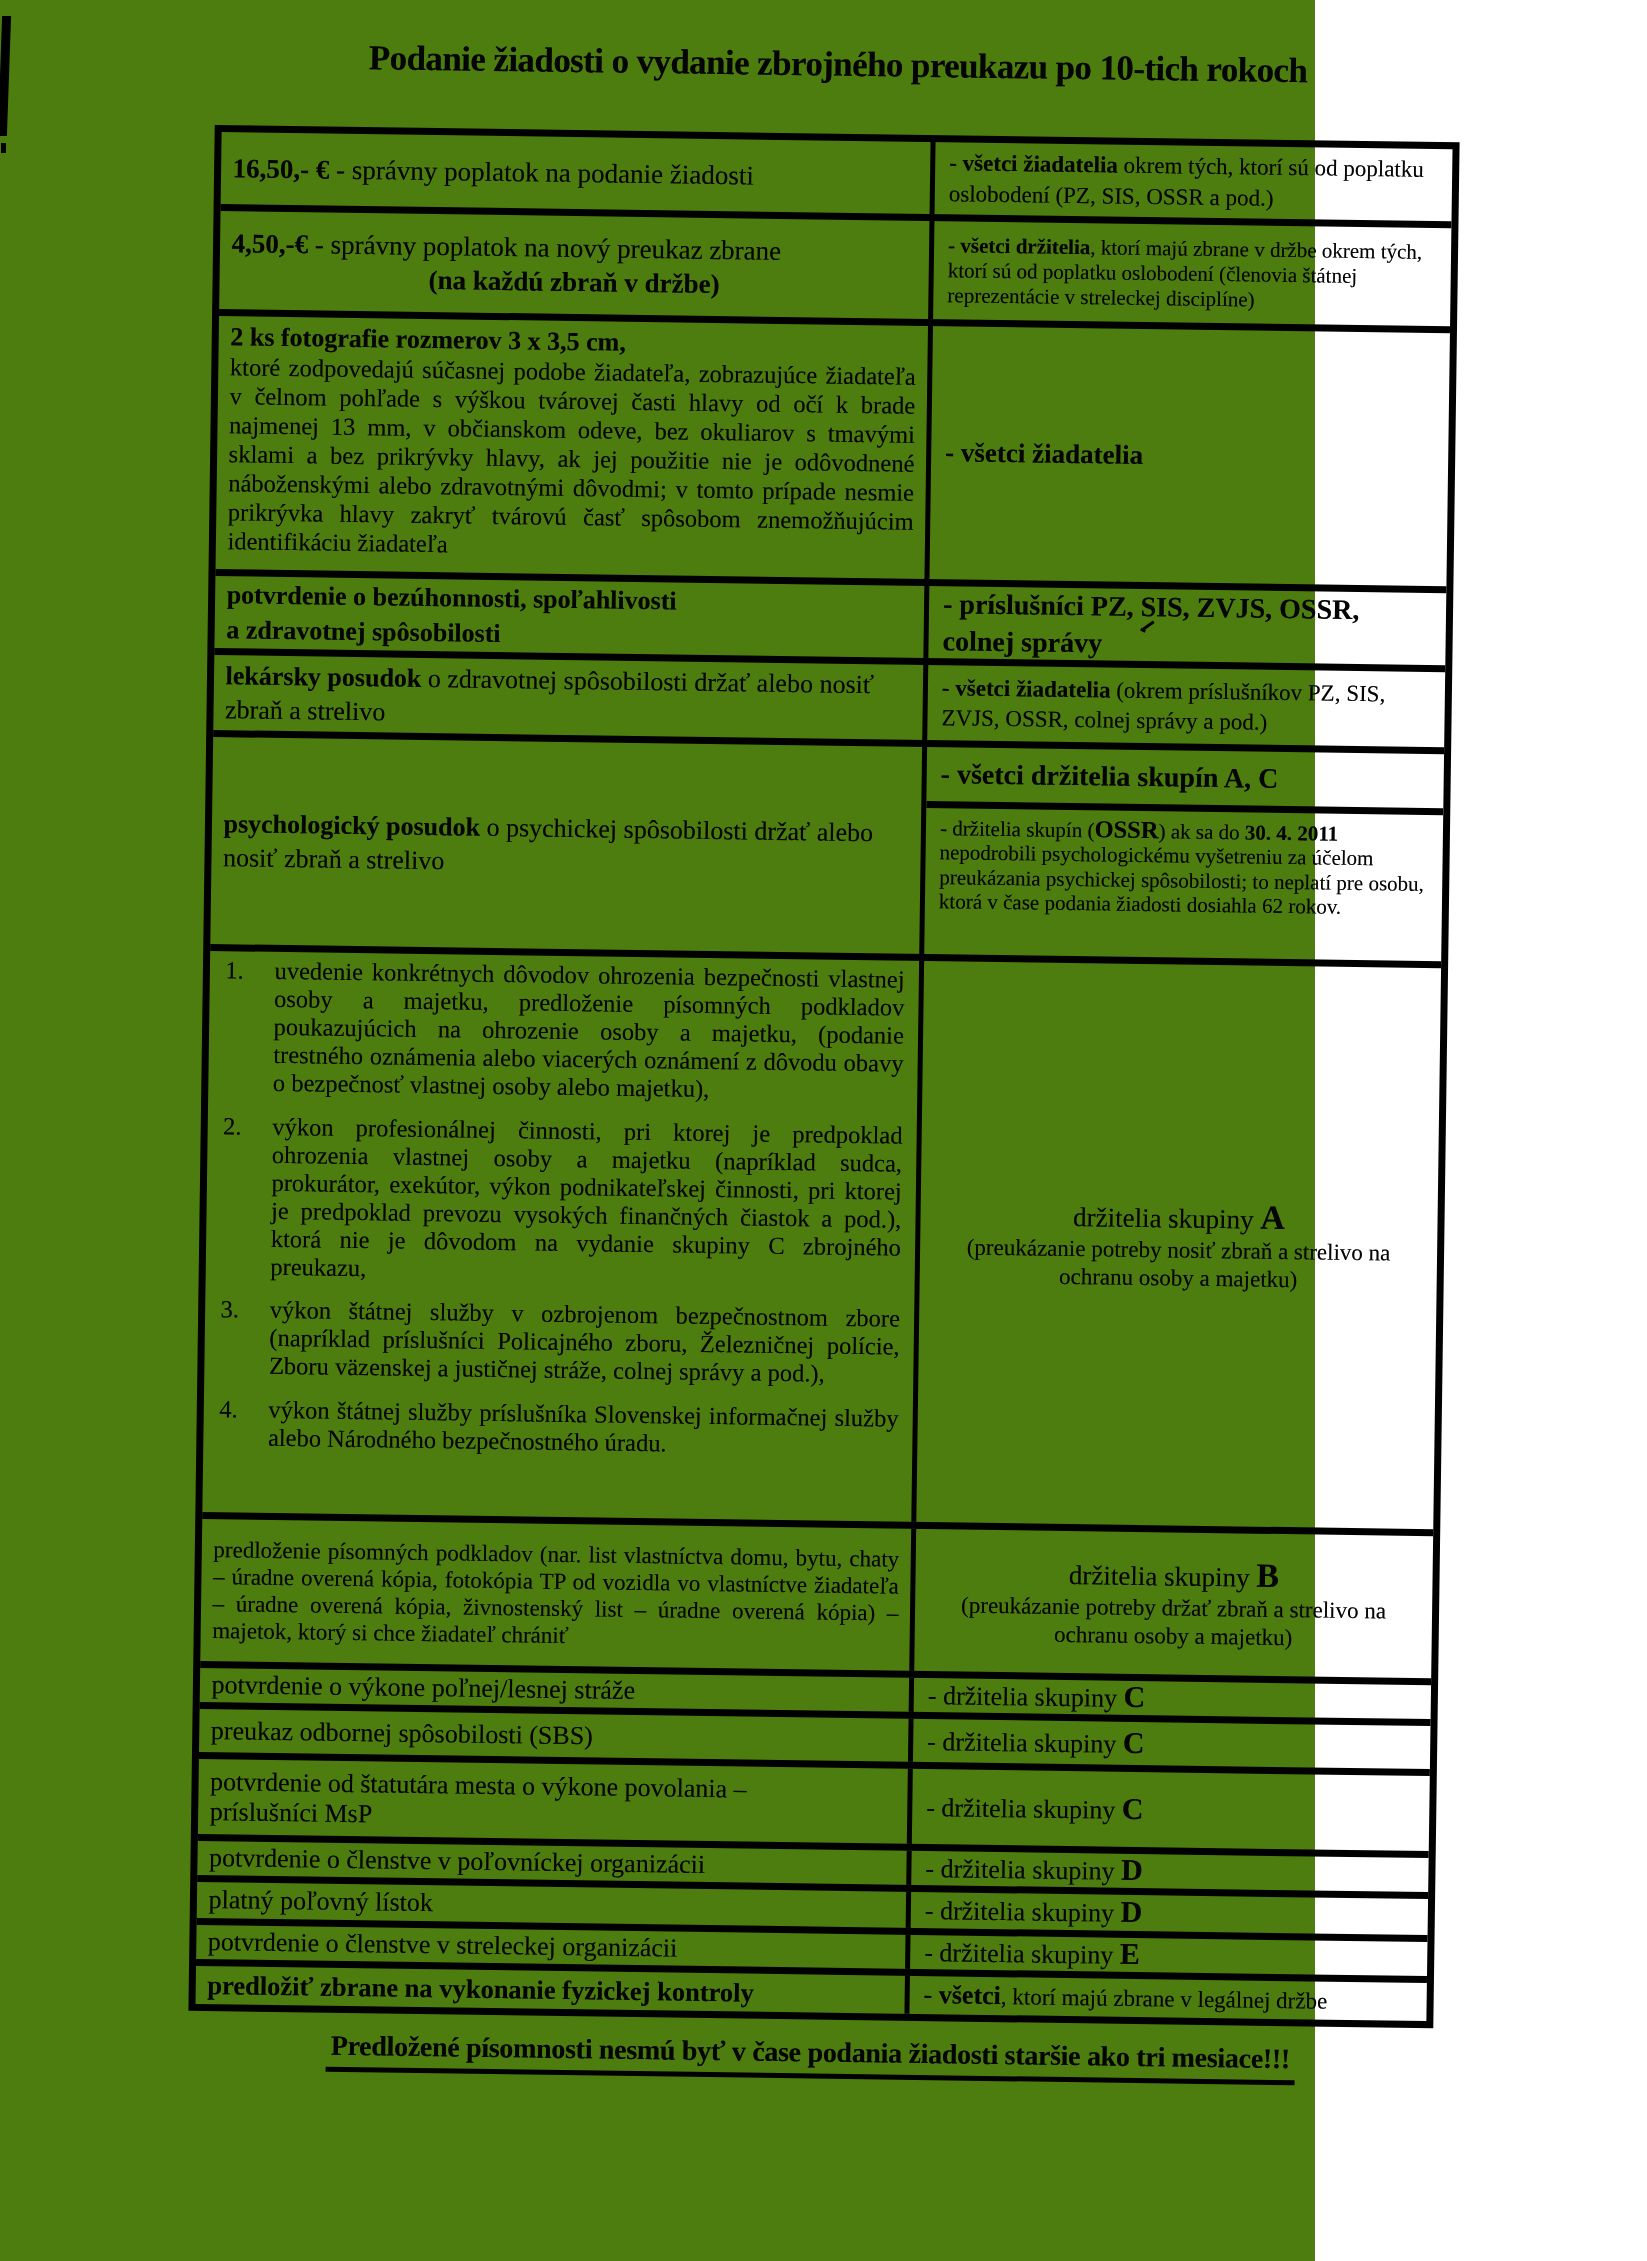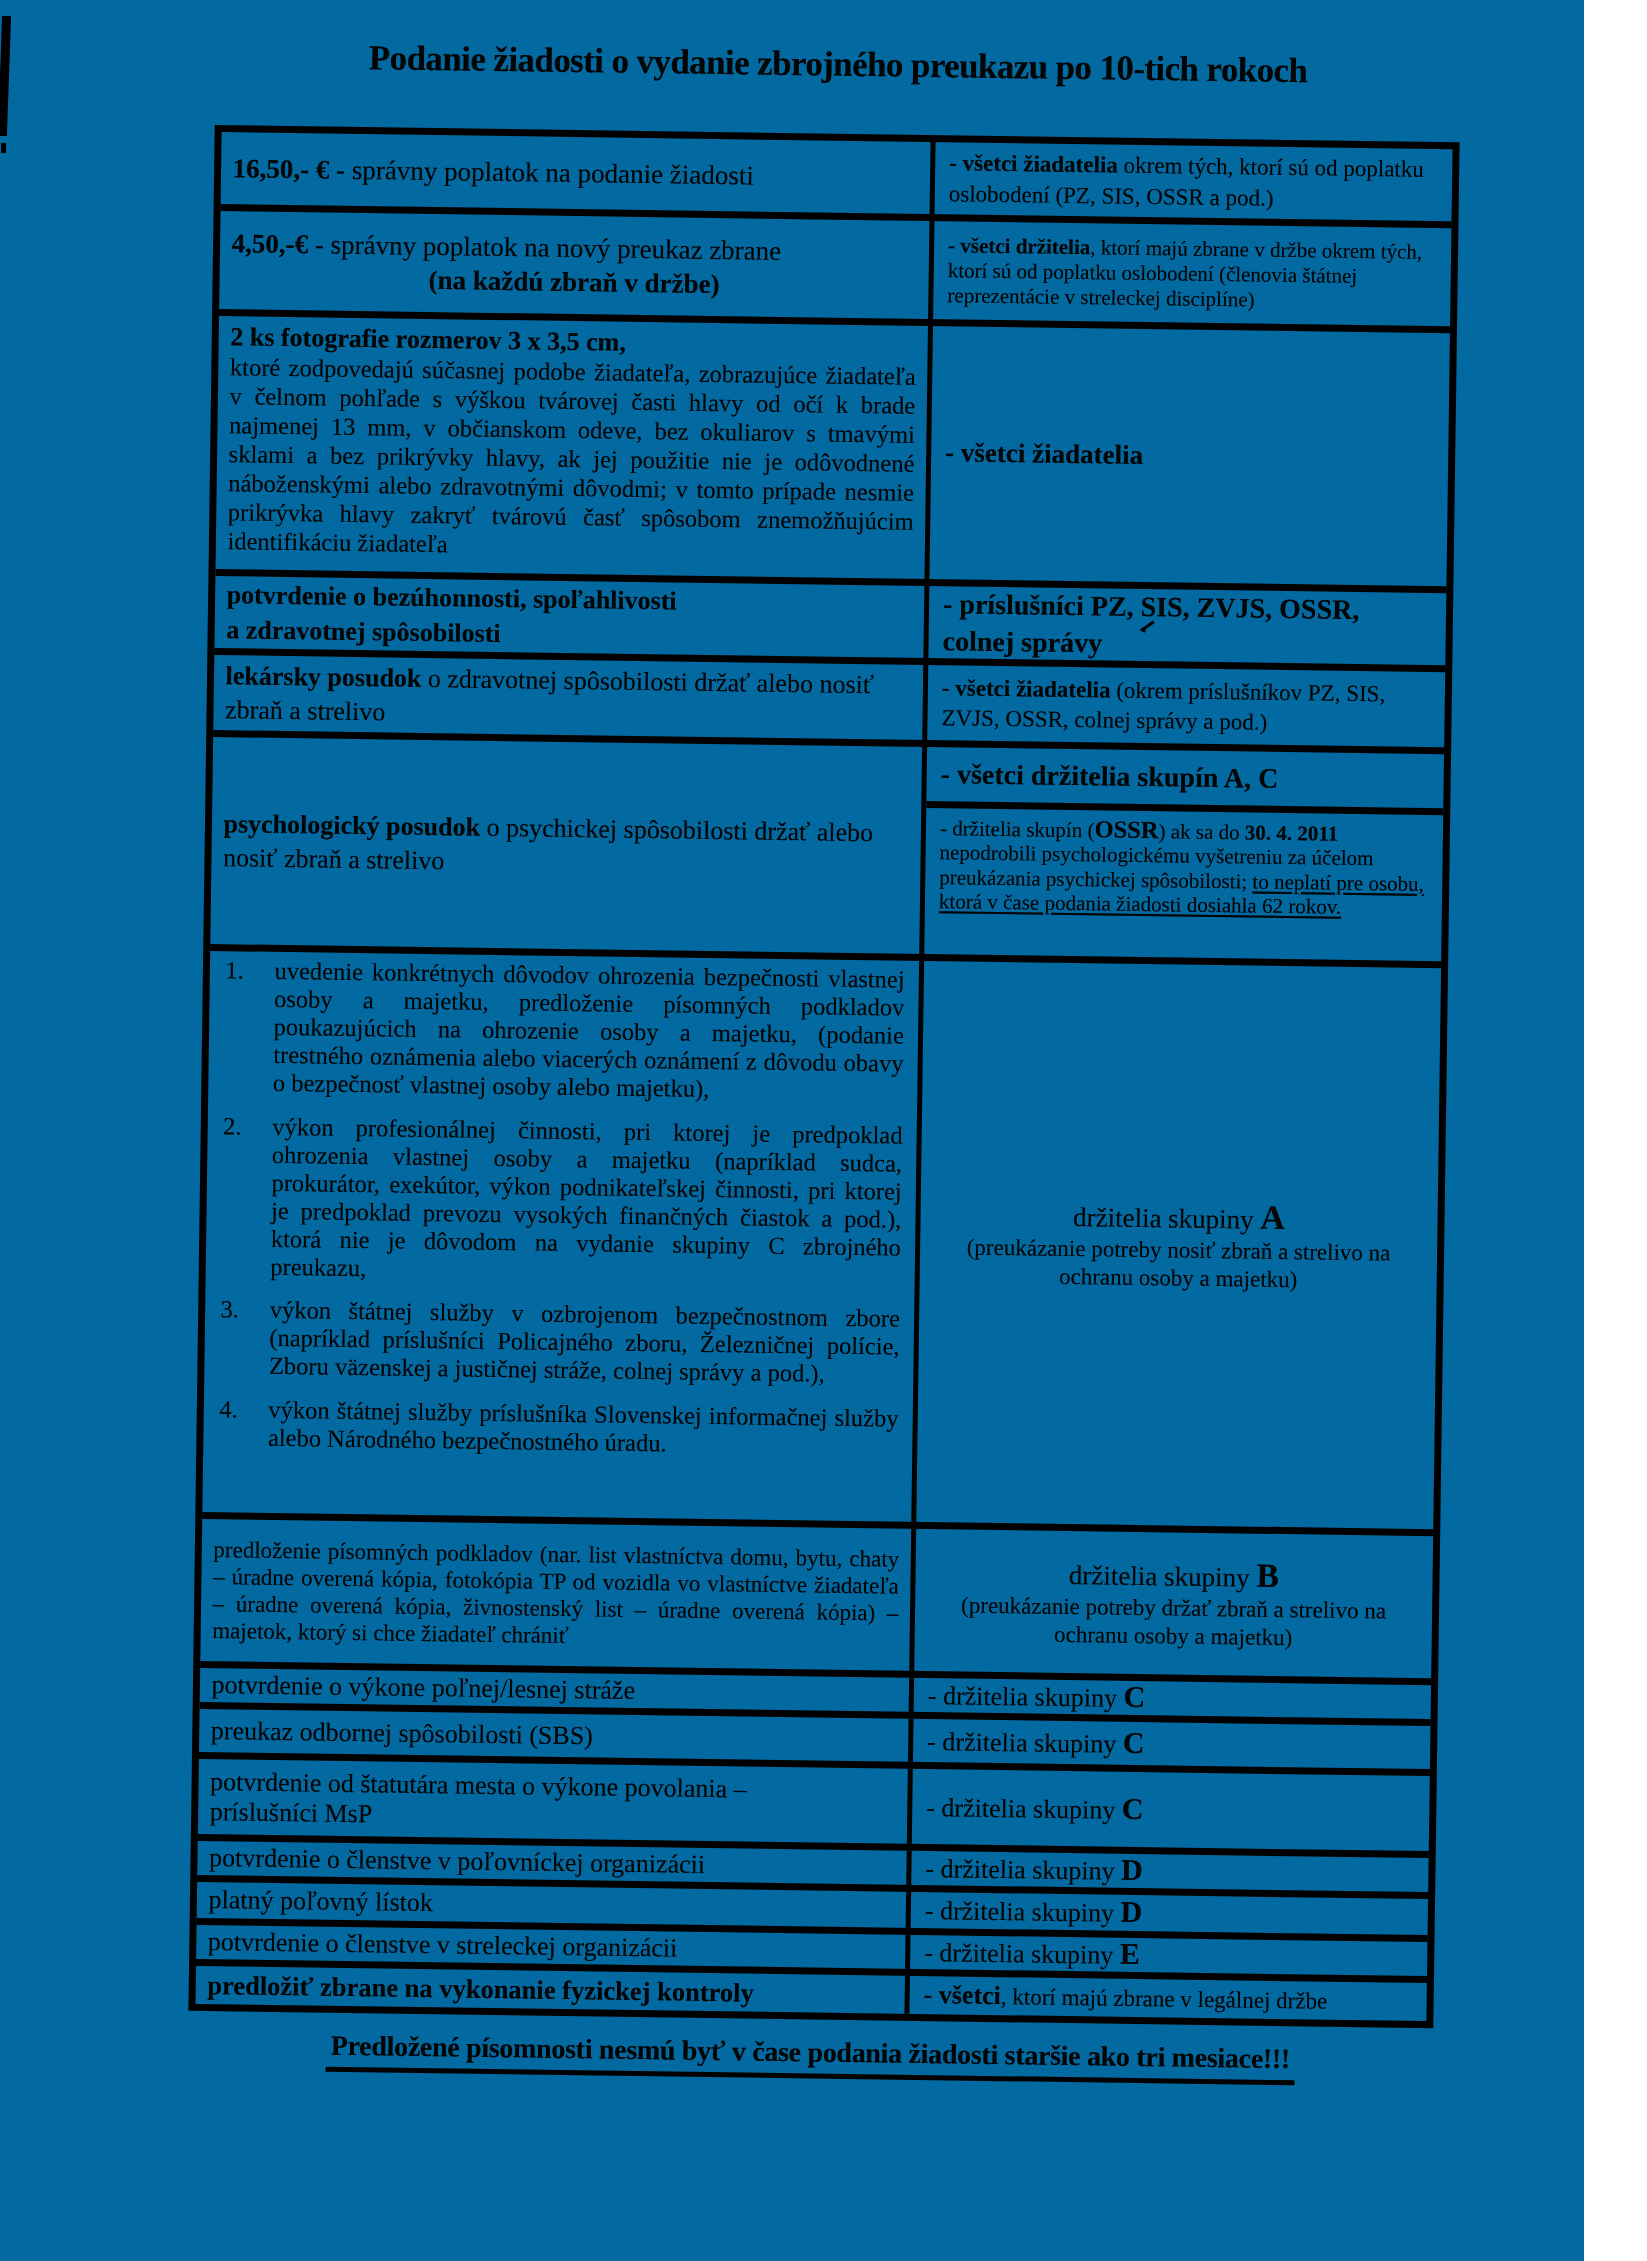--- a/index.html
+++ b/index.html
@@ -1,20 +1,20 @@
 <!DOCTYPE html>
 <html style="font-size:10.3px"><head>
 <meta charset="utf-8">
 <style>
   html,body{margin:0;padding:0;}
   body{
     width:1647px;height:2261px;background:#ffffff;overflow:hidden;
     font-family:"Liberation Serif","DejaVu Serif",serif;color:#050505;
   }
-  .page{position:relative;width:1584px;height:2261px;background:#0369a1;}
+  .page{position:relative;width:1315px;height:2261px;background:#4d7c0f;}
   .scan{
     position:absolute;left:216px;top:34px;width:1245px;
     transform:rotate(0.8deg);transform-origin:0 0;
     text-shadow:0 0 0.6px rgba(0,0,0,0.45);
   }
   .doc-title{
     font-size:35px;font-weight:bold;text-align:center;letter-spacing:-0.6px;
     line-height:43px;margin-bottom:48px;white-space:nowrap;
   }
   .tbl{border:7.8px solid #000;}
@@ -47,21 +47,21 @@
   .photos-body{font-size:24.5px;line-height:29px;}
   .integrity-l{font-size:26px;line-height:35px;}
   .integrity-r{font-size:28px;line-height:37px;}
   .medical-l{font-size:26px;line-height:34px;}
   .psych-l{font-size:26px;line-height:34px;}
   .psych-ac{font-size:28px;line-height:32px;}
   .psych-sub-top{height:61px;border-bottom:7.8px solid #000;box-sizing:border-box;
      display:flex;flex-direction:column;justify-content:center;padding:2.6px 14px;}
   .psych-sub-bot{flex:1;padding:6.5px 14px 2.6px 14px;font-size:21px;line-height:24.5px;}
   .cr.nopad{padding:0;}
-  .ul{text-decoration:underline;text-decoration-thickness:1.9px;text-underline-offset:3.2px;}
+  .ul{text-decoration-thickness:1.9px;text-underline-offset:3.2px;}
   .list{padding-top:5.2px;}
   .li{display:flex;margin-bottom:15.5px;font-size:24.5px;line-height:28px;}
   .li:last-child{margin-bottom:0;}
   .num{width:53px;flex:0 0 53px;padding-left:3.9px;box-sizing:border-box;}
   .litext{flex:1;text-align:justify;padding-right:2.6px;}
   .group-cell{align-items:center;justify-content:center;text-align:center;}
   .group-line{font-size:27px;line-height:36px;}
   .group-letter{font-size:34px;font-weight:bold;}
   .group-note{font-size:23px;line-height:28px;}
   .docs-l{font-size:23px;line-height:27px;}

